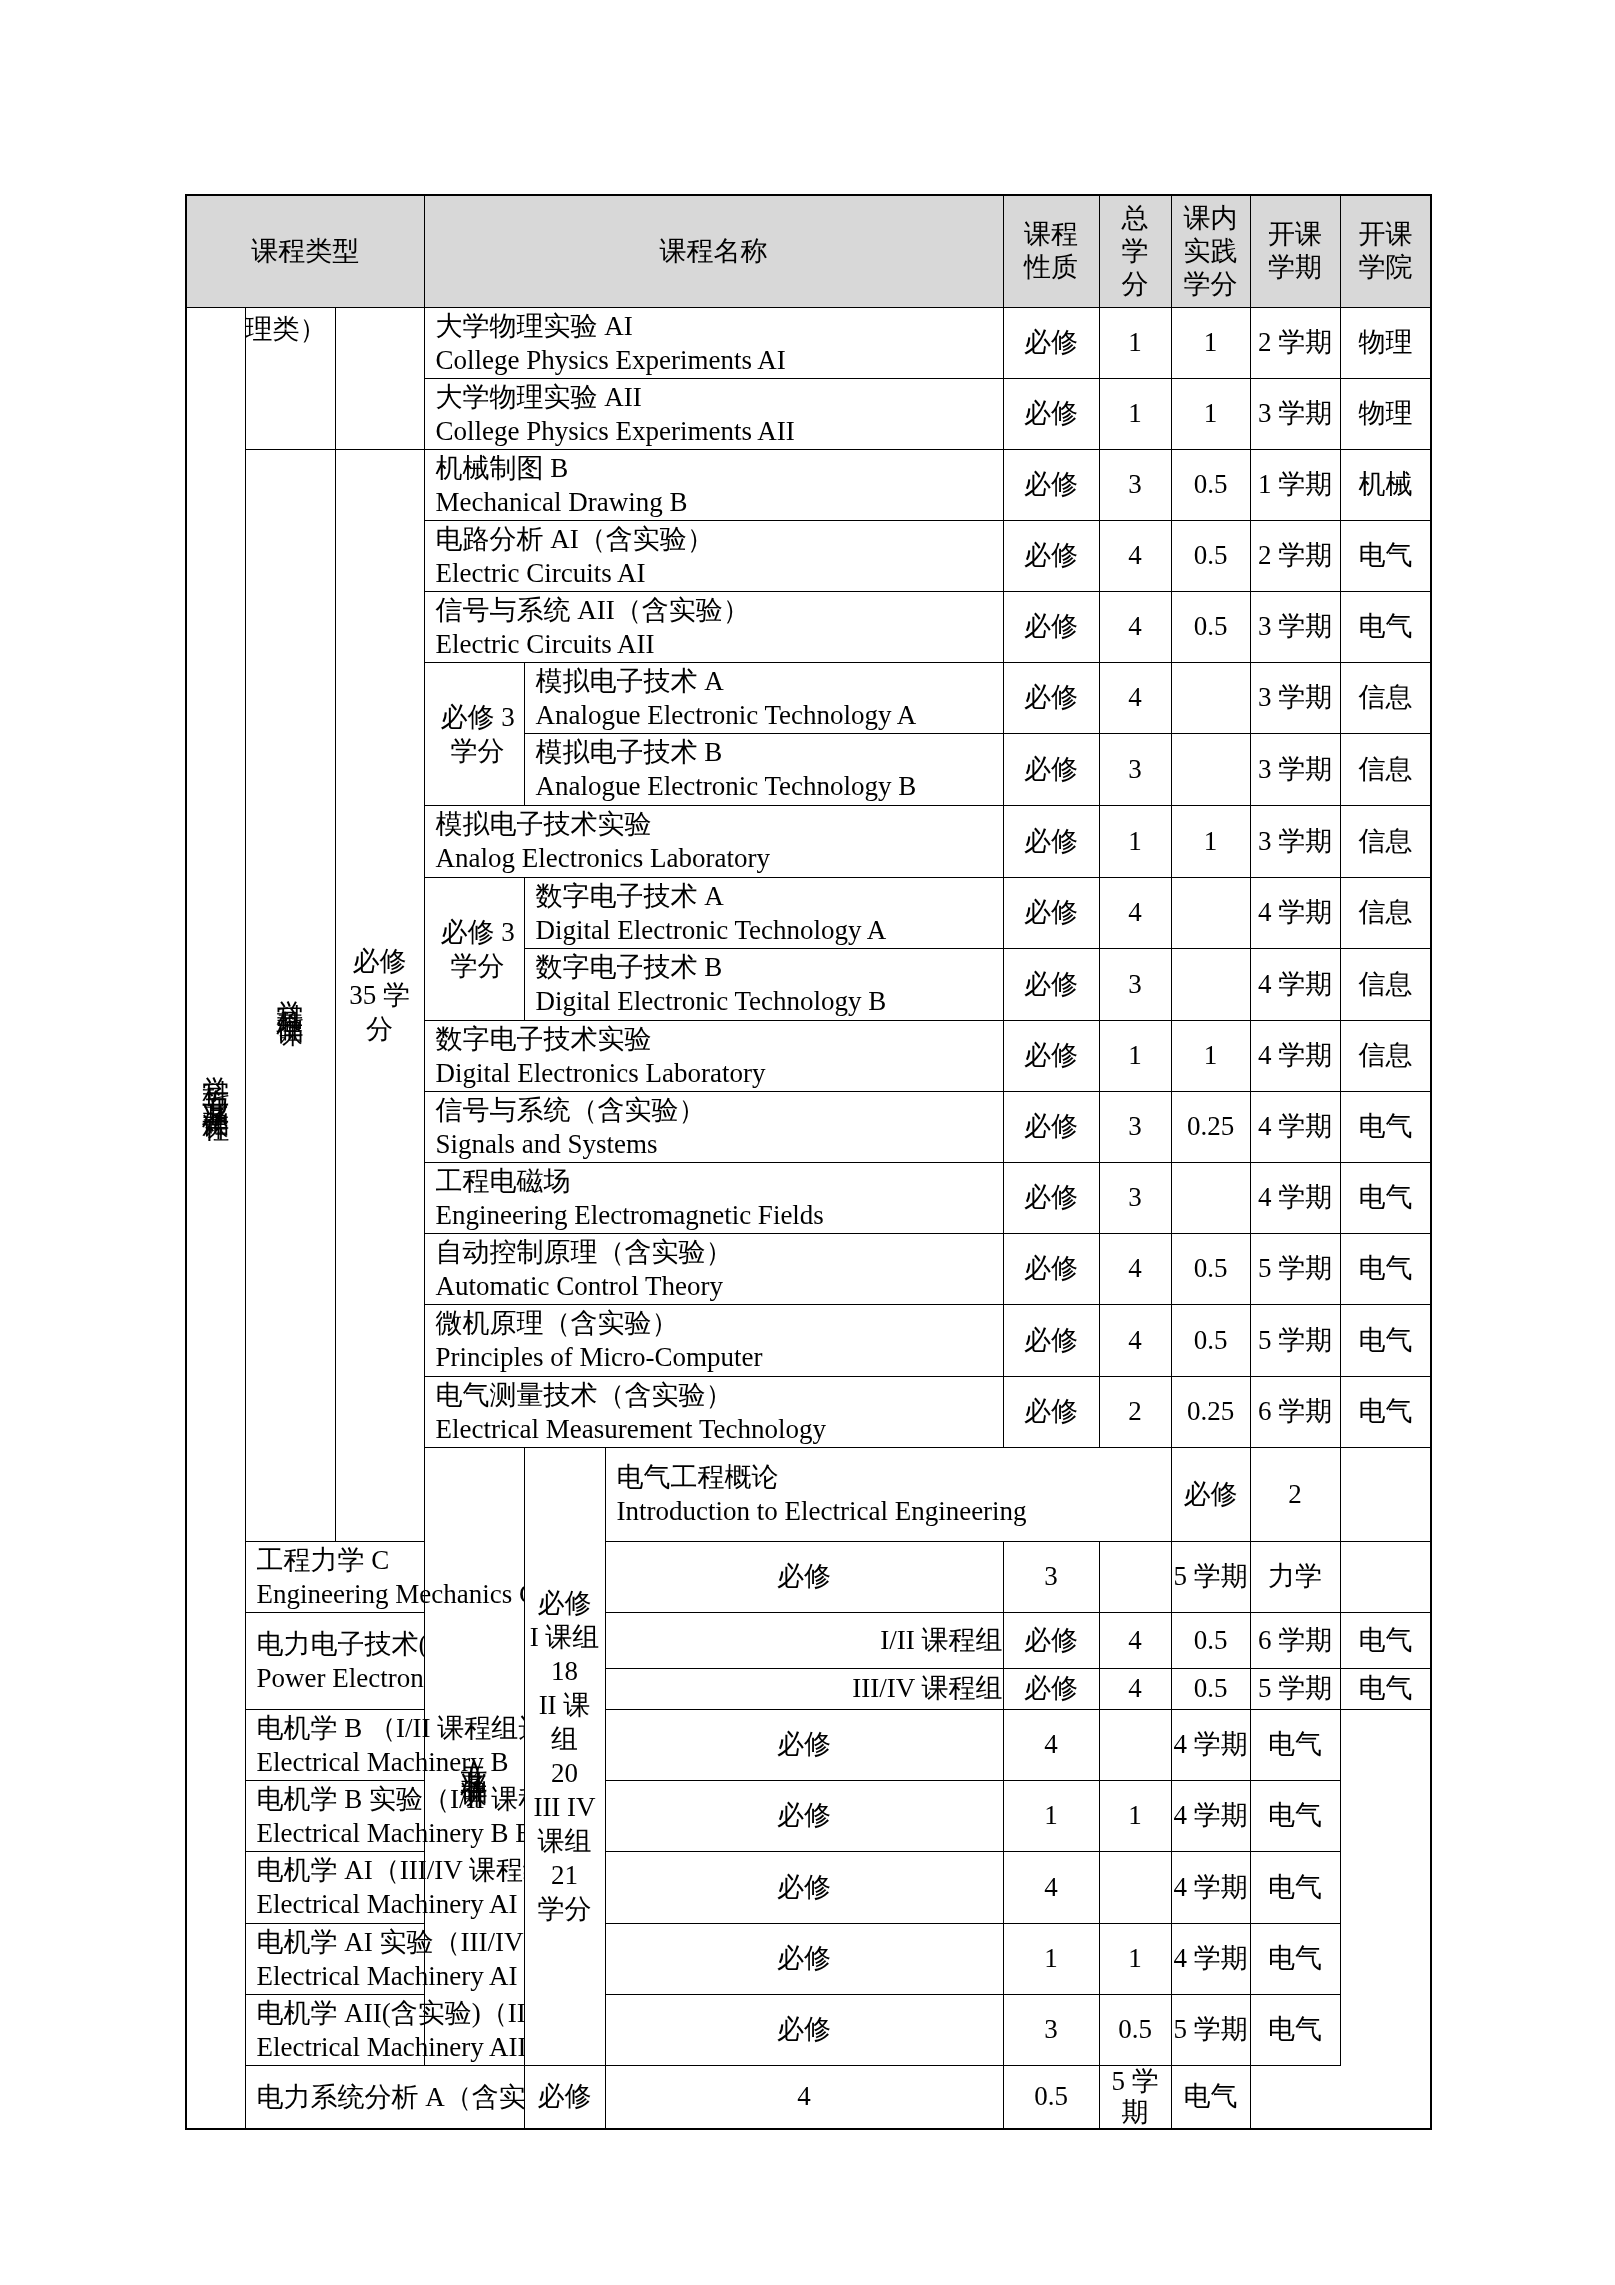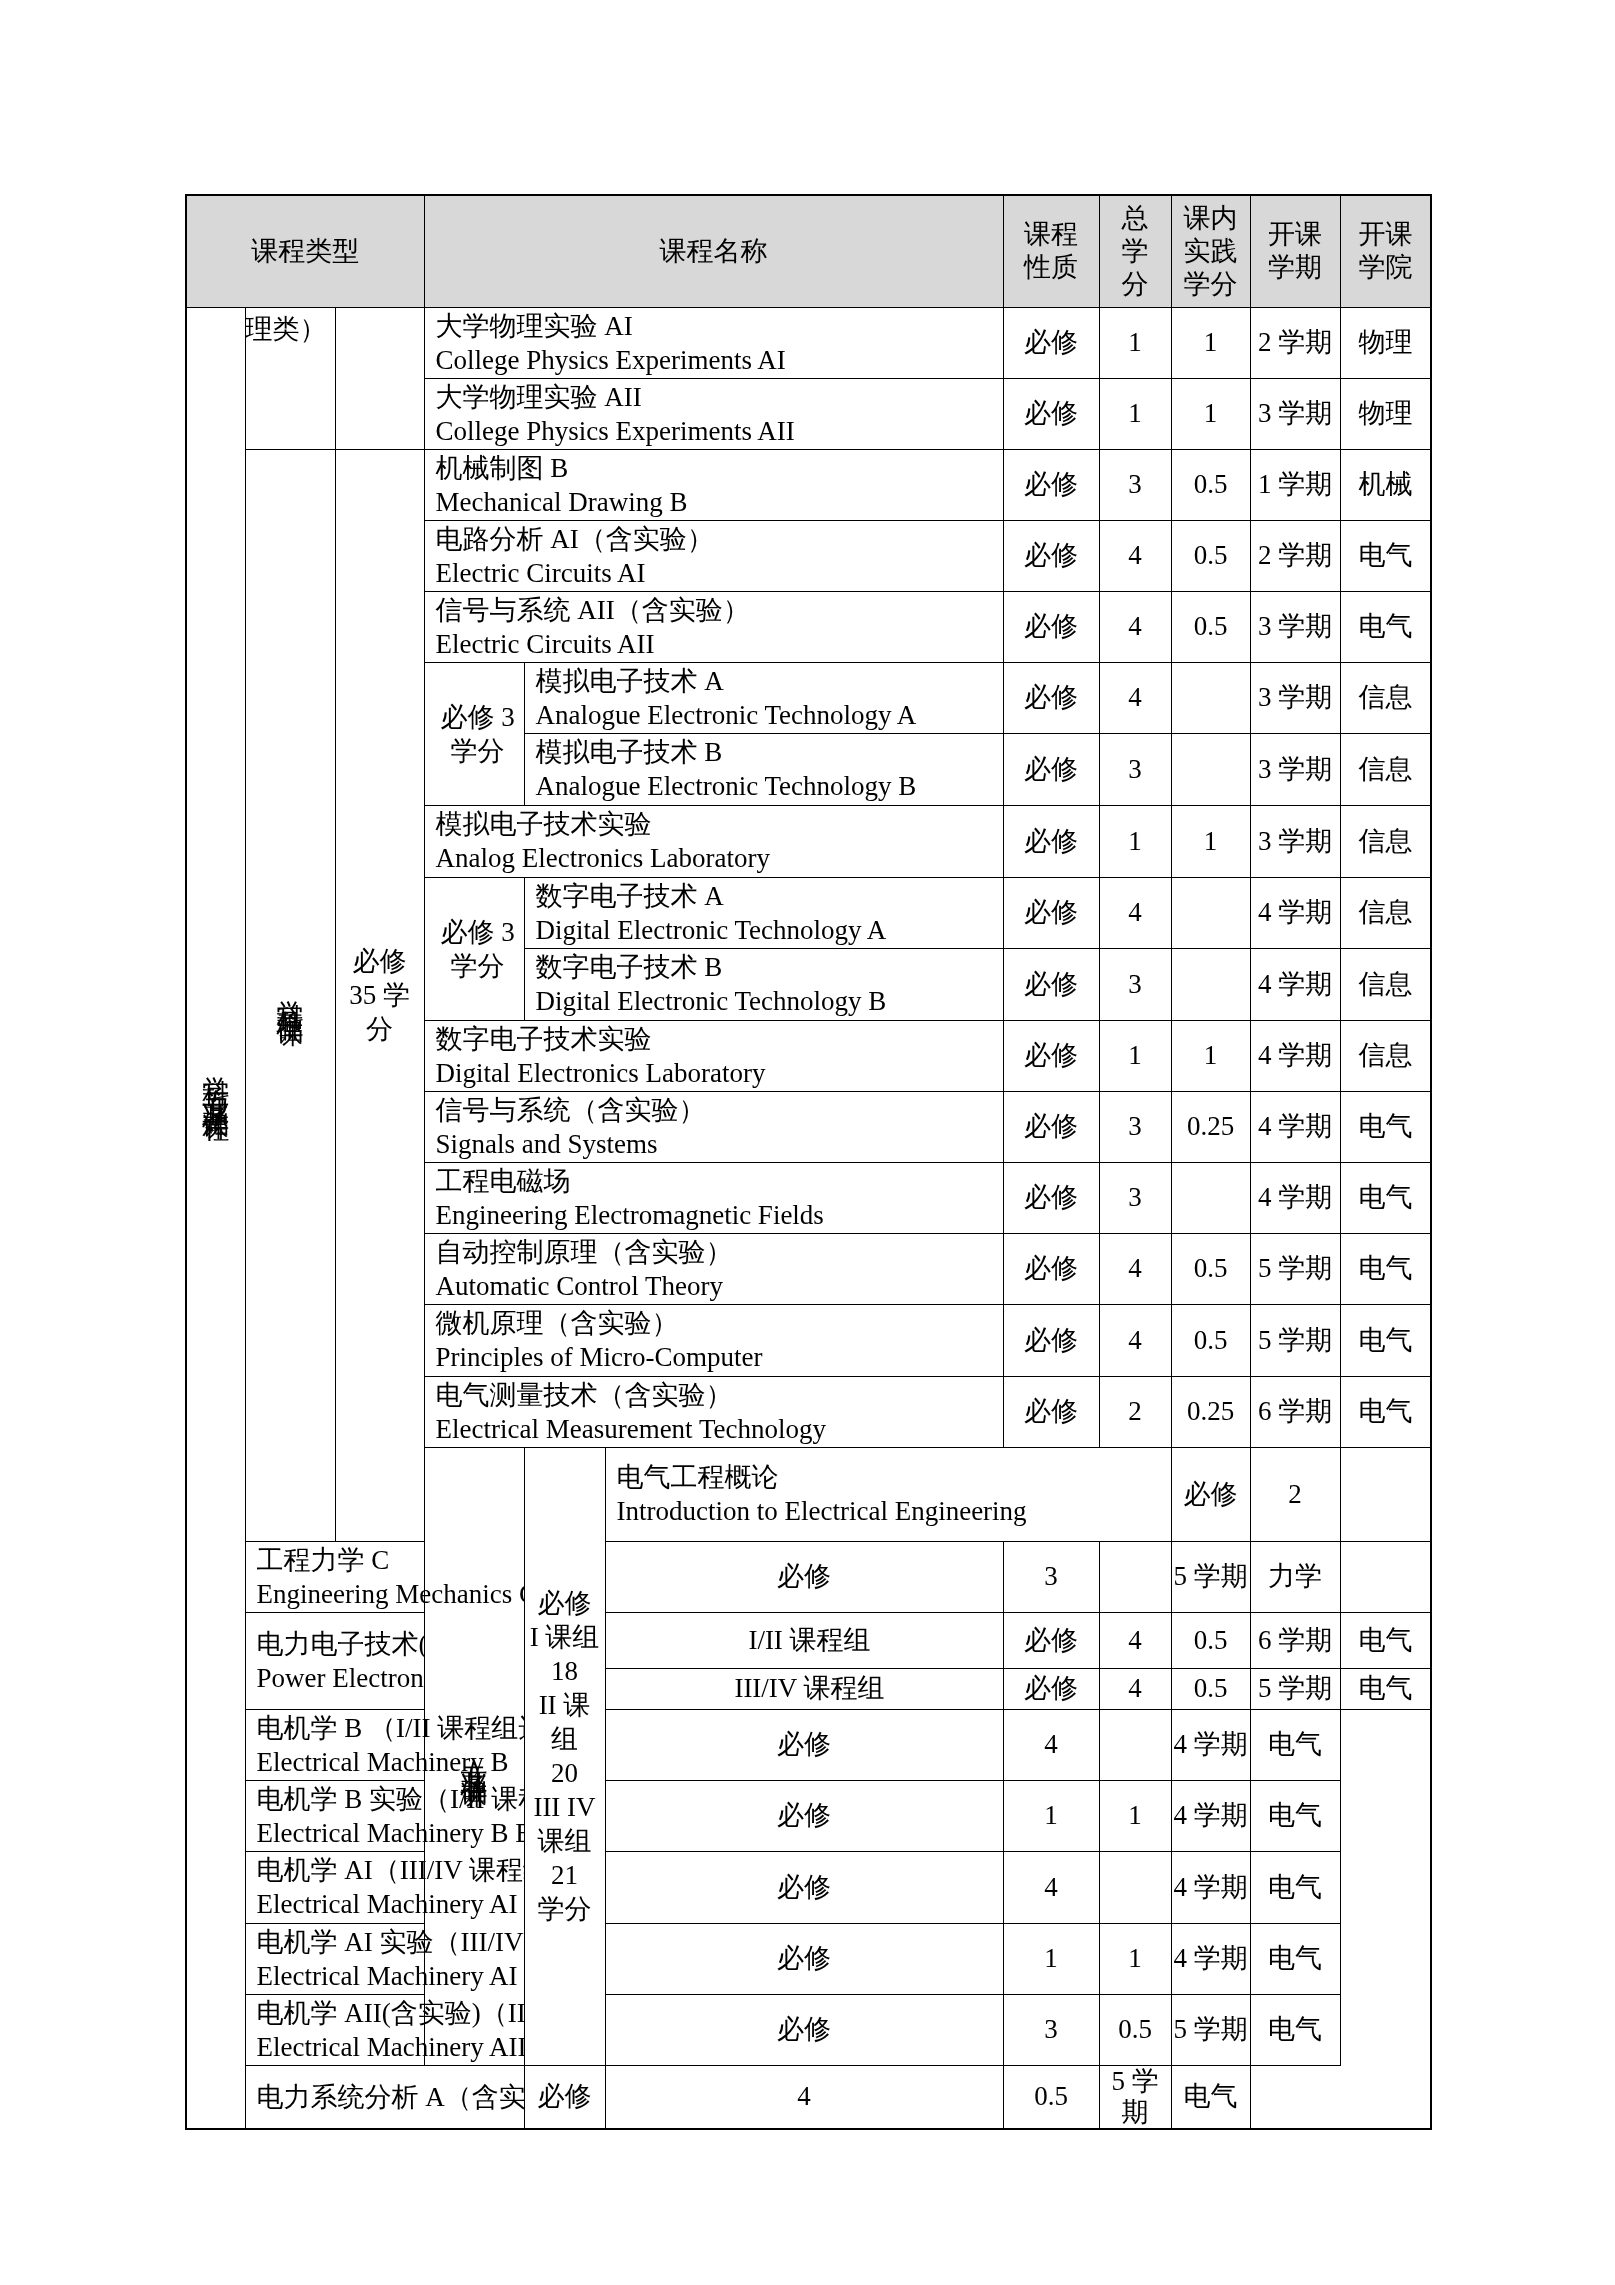--- a/index.html
+++ b/index.html
@@ -6,21 +6,21 @@
   body{width:1616px;height:2285px;position:relative;overflow:hidden;
        font-family:"Liberation Serif","DejaVu Serif",serif;color:#000;}
   .sheet{position:absolute;left:185px;top:194px;}
   table{border-collapse:collapse;table-layout:fixed;width:1245px;border:2.7px solid #000;}
   td{border:1.8px solid #000;padding:0;overflow:hidden;font-size:27px;vertical-align:middle;}
   .hdr td{text-align:center;line-height:33px;}
   .c{text-align:center;line-height:31px;}
   .nm{text-align:left;padding:0.9px 7.2px 0.9px 11px;line-height:34px;}
   .nm .zh,.nm .en{white-space:nowrap;}
   .sub{text-align:center;padding-left:7.2px;line-height:34px;white-space:pre-line;}
-  .grp{text-align:center;padding-left:11px;line-height:31px;white-space:nowrap;}
+  .grp{text-align:right;padding-left:11px;line-height:31px;white-space:nowrap;}
   .pre{white-space:pre-line;text-align:center;line-height:34px;}
   .topcell{vertical-align:top;padding-top:3.6px;}
   .vcell{text-align:center;}
   .vcell .vtxt{writing-mode:vertical-rl;text-orientation:upright;letter-spacing:5.4px;
                display:inline-block;line-height:54px;}
   .catA{padding-bottom:271px;}
 </style>
 </head>
 <body>
 

